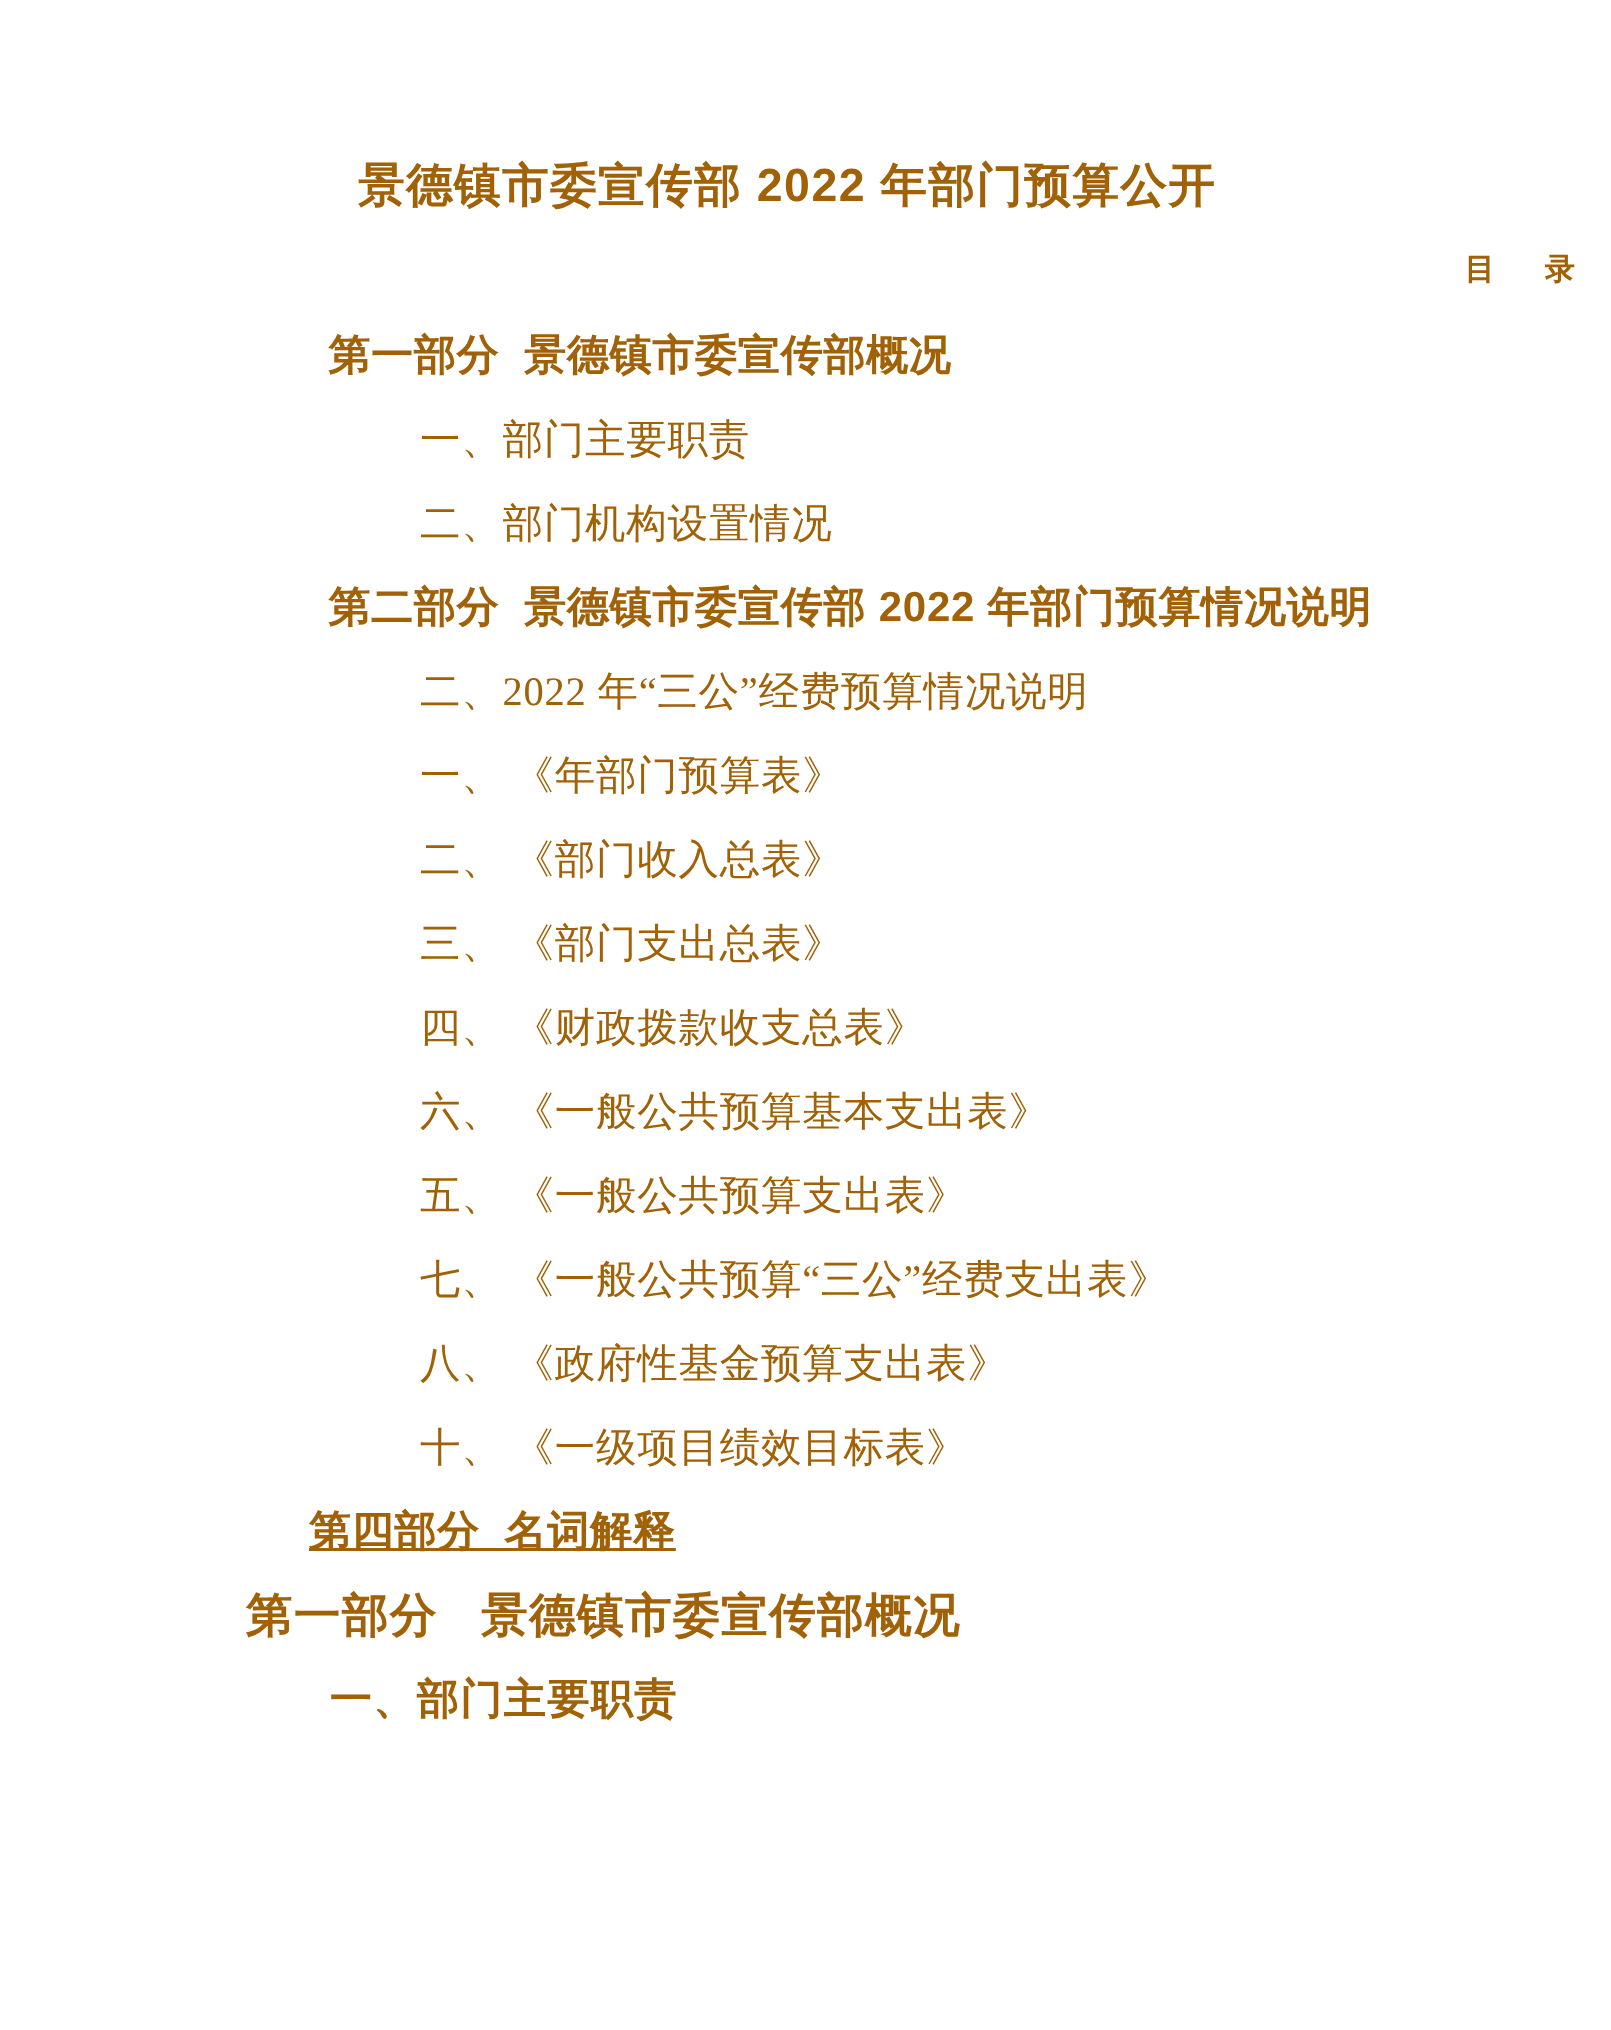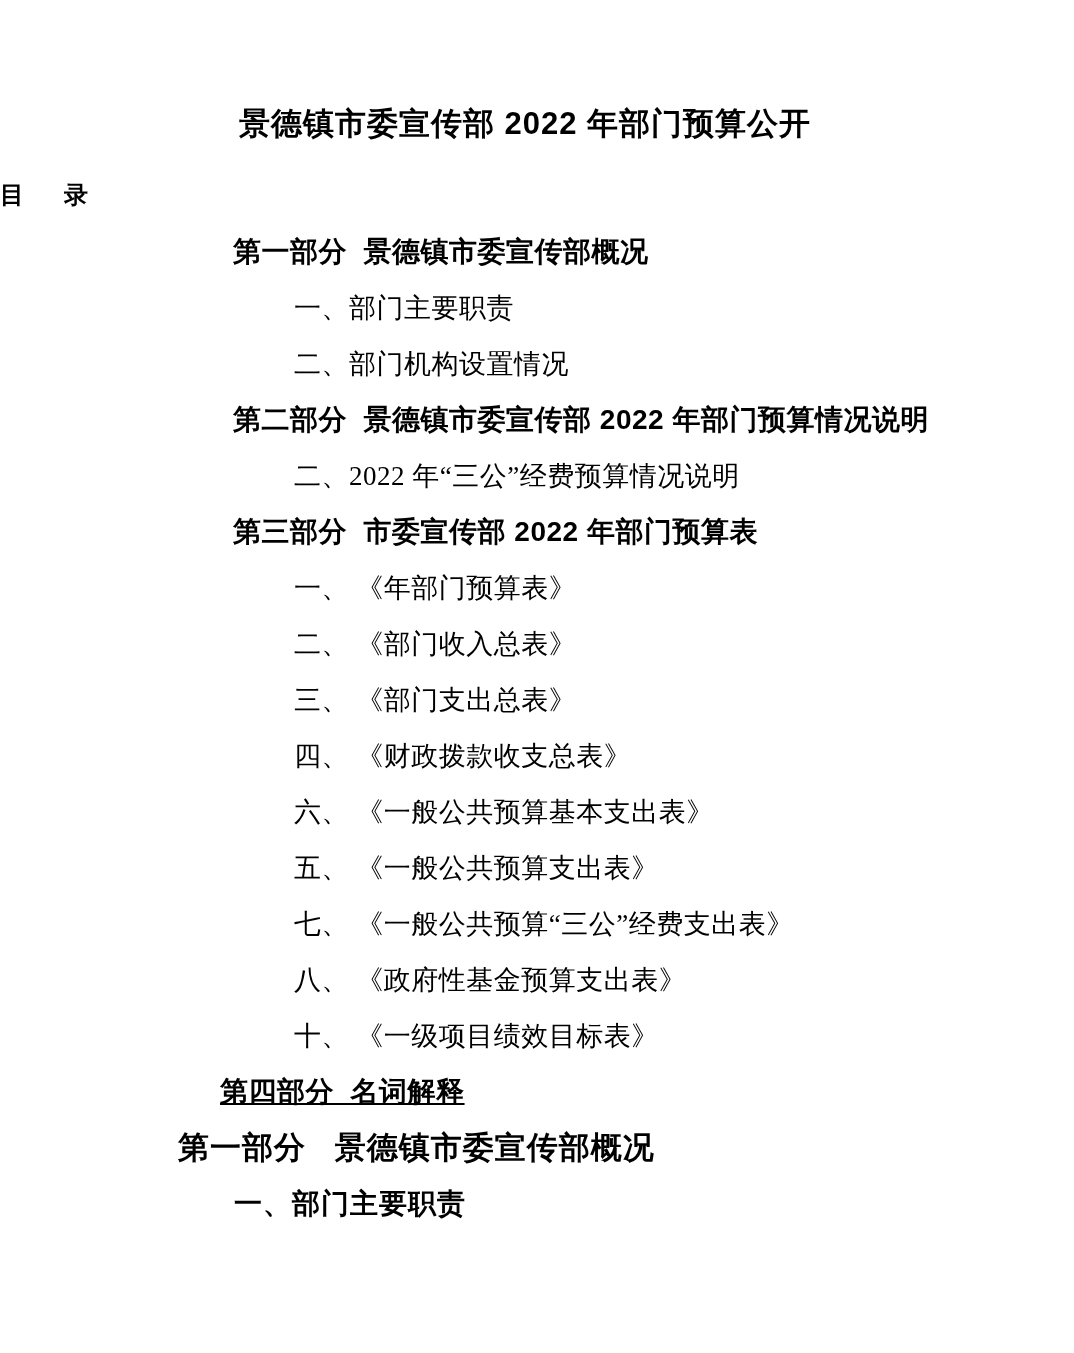--- a/index.html
+++ b/index.html
@@ -5,50 +5,49 @@
   html, body {
     margin: 0;
     padding: 0;
     background: #ffffff;
   }
   .page {
     position: relative;
     width: 1074px;
     height: 1353px;
     background: #ffffff;
-    color: #000000;
+    color: #a16207;
     font-family: "Liberation Serif", serif;
     overflow: hidden;
   }
   
   .center-wrap {
     width: 1050px;
   }
   .doc-title {
     padding-top: 104px;
     text-align: center;
     font-size: 31px;
     line-height: 40px;
     font-weight: bold;
     font-family: "Liberation Sans", sans-serif;
     white-space: pre;
     letter-spacing: 1px;
   }
   .toc-title {
-    margin-top: 32px;
-    text-align: left;
-    font-size: 24px;
+    margin-top: 17px;
+    text-align: right;
+    font-size: 20px;
     line-height: 38px;
     font-weight: bold;
     font-family: "Liberation Sans", sans-serif;
     white-space: pre;
   }
   .toc-rows {
     margin-top: 10px;
-    margin-left: 14px;
   }
   .row {
     height: 56px;
     display: flex;
     align-items: center;
     white-space: pre;
   }
   .row.part {
     padding-left: 219px;
     font-size: 28px;
@@ -91,21 +90,20 @@
     <div class="doc-title">景德镇市委宣传部 2022 年部门预算公开</div>
 
     <div class="toc-title">目      录</div>
 
     <div class="toc-rows">
       <div class="row part">第一部分  景德镇市委宣传部概况</div>
       <div class="row item">一、部门主要职责</div>
       <div class="row item">二、部门机构设置情况</div>
       <div class="row part">第二部分  景德镇市委宣传部 2022 年部门预算情况说明</div>
       <div class="row item">二、2022 年“三公”经费预算情况说明</div>
-      <div class="row part">第三部分  市委宣传部 2022 年部门预算表</div>
       <div class="row item">一、 《年部门预算表》</div>
       <div class="row item">二、 《部门收入总表》</div>
       <div class="row item">三、 《部门支出总表》</div>
       <div class="row item">四、 《财政拨款收支总表》</div>
       <div class="row item">六、 《一般公共预算基本支出表》</div>
       <div class="row item">五、 《一般公共预算支出表》</div>
       <div class="row item">七、 《一般公共预算“三公”经费支出表》</div>
       <div class="row item">八、 《政府性基金预算支出表》</div>
       <div class="row item">十、 《一级项目绩效目标表》</div>
       <div class="row part part4">第四部分  名词解释</div>

